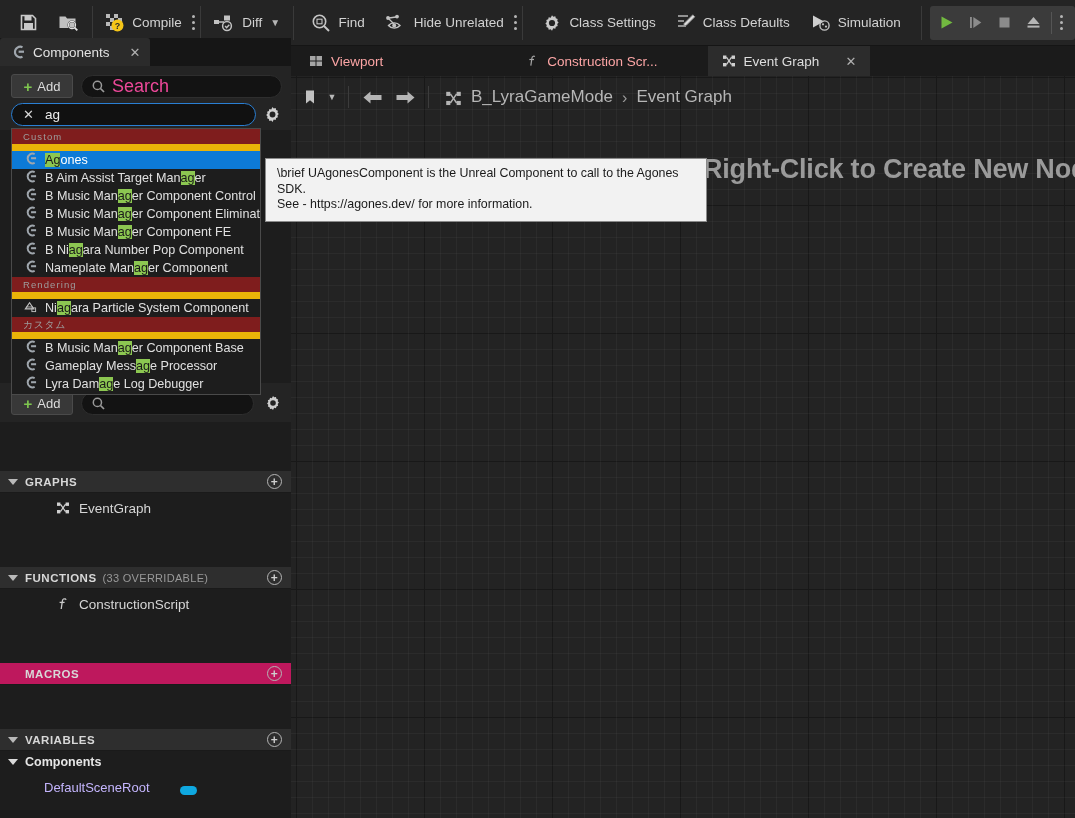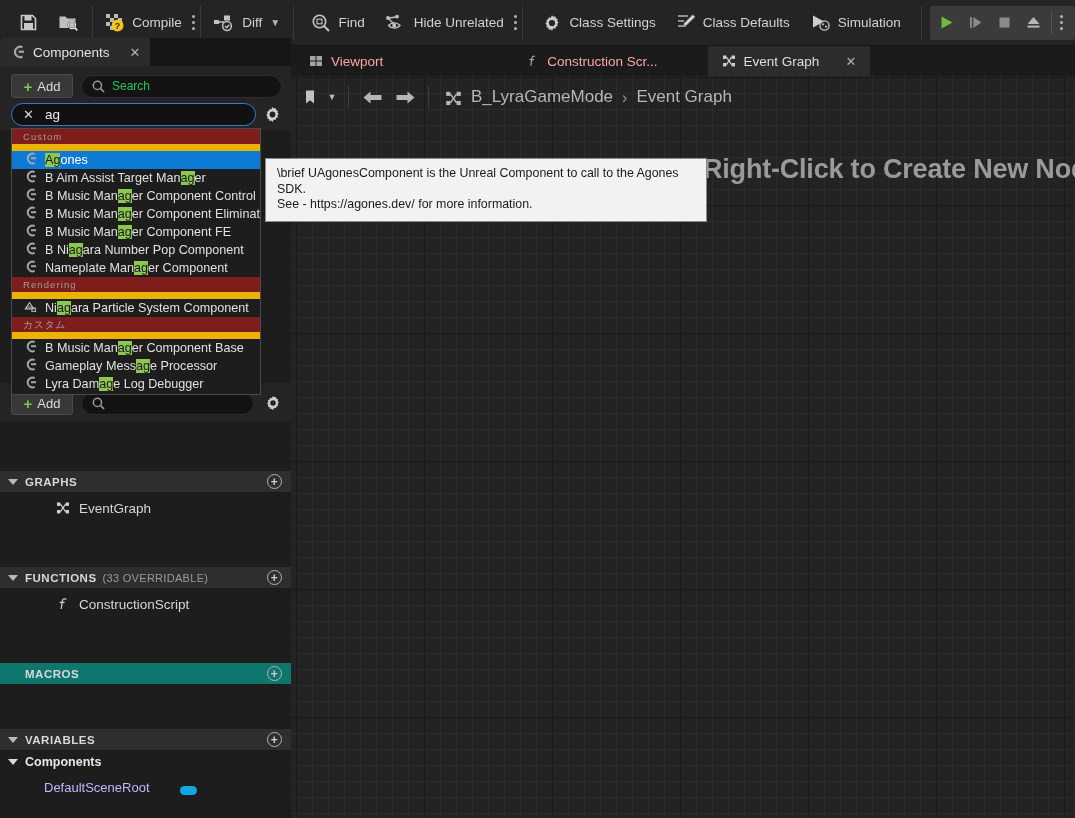--- a/index.html
+++ b/index.html
@@ -78,21 +78,21 @@
     height: 24px; min-width: 62px; padding: 0 11px;
     background: #383838; border: 1px solid #4a4a4a; border-radius: 3px;
     color: #dcdcdc; font-size: 13px; cursor: pointer;
   }
   .plus { color: #7ec64f; font-size: 15px; font-weight: bold; line-height: 1; }
   .srch {
     flex: 1; display: flex; align-items: center; gap: 7px;
     height: 23px; padding: 0 10px;
     background: #131313; border: 1px solid #2e2e2e; border-radius: 12px;
   }
-  .srch-ph { color: #22c55e; font-size: 12px; }
+  .srch-ph { color: #ec4899; font-size: 18px; }
 
   
   .filter-row {
     position: absolute; left: 0; top: 61px; width: 291px;
     display: flex; align-items: center; gap: 7px;
     padding: 4px 9px 4px 11px; background: #242424;
   }
   .filter-box {
     flex: 1; display: flex; align-items: center; gap: 11px;
     height: 23px; padding: 0 11px;
@@ -104,21 +104,21 @@
   
   .bp-list { position: absolute; left: 0; top: 389px; width: 291px; }
   .sec-head {
     display: flex; align-items: center;
     height: 22px; padding: 0 9px 0 8px;
     background: #2e2e2e; border-bottom: 1px solid #1a1a1a;
     color: #d8d8d8; font-size: 11.5px; font-weight: bold; letter-spacing: .5px;
     cursor: pointer;
     margin-top: 44px;
   }
-  .sec-head.flat { background: #0f766e; text-align: right; }
+  .sec-head.flat { background: #be185d; text-align: right; }
   .tri {
     width: 0; height: 0; margin-right: 7px;
     border-left: 5px solid transparent; border-right: 5px solid transparent;
     border-top: 6px solid #b9b9b9;
   }
   .tri.spacer { border: none; width: 10px; }
   .sec-sub { color: #999; font-weight: normal; margin-left: 6px; font-size: 11px; letter-spacing: .3px; }
   .sec-plus {
     margin-left: auto; width: 15px; height: 15px; border-radius: 50%;
     border: 1.4px solid #b4b4b4; color: #cfcfcf; font-size: 12px;

